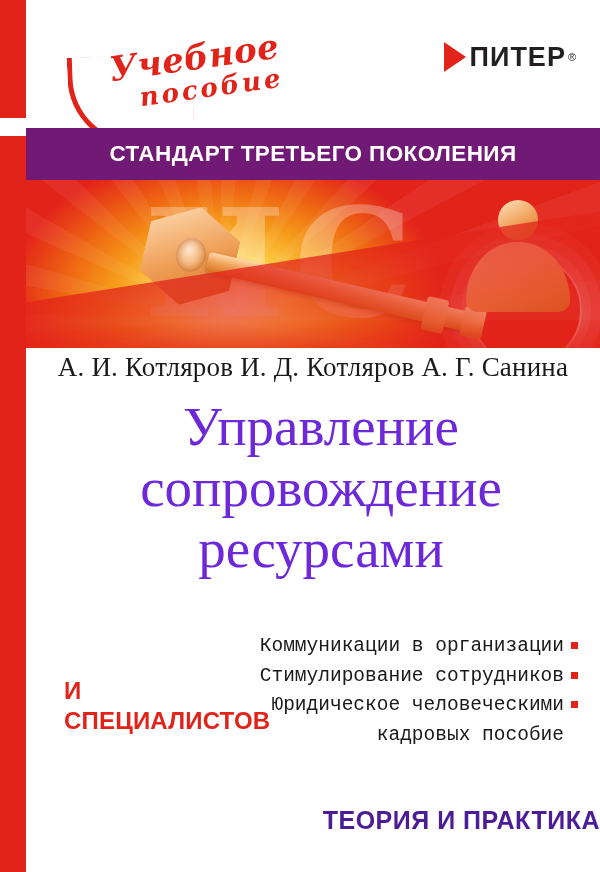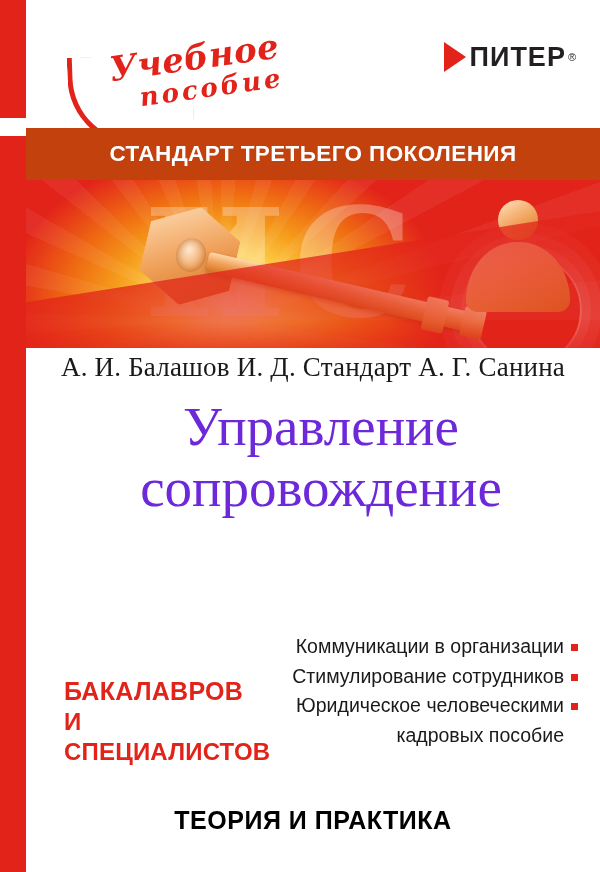--- a/index.html
+++ b/index.html
@@ -119,21 +119,21 @@
     transform: rotate(6deg);
   }
 
   
   .standard-bar {
     position: absolute;
     left: 26px;
     top: 128px;
     right: 0;
     height: 52px;
-    background: #c2410c;
+    background: #701a75;
     color: #ffffff;
     display: flex;
     align-items: center;
     justify-content: center;
   }
   .standard-bar span {
     font-family: "Liberation Sans", sans-serif;
     font-weight: bold;
     font-size: 22.5px;
     letter-spacing: 0.4px;
@@ -287,21 +287,21 @@
     color: #6d28d9;
   }
 
   
   .bullets {
     position: absolute;
     right: 22px;
     top: 632px;
     width: 330px;
     text-align: right;
-    font-family: Liberation Sans, sans-serif;
+    font-family: Liberation Mono, monospace;
     font-size: 19.5px;
     line-height: 1.52;
     color: #1a1a1a;
   }
   .bullets .row {
     white-space: nowrap;
   }
   .bullets .dot {
     display: inline-block;
     width: 7px;
@@ -328,26 +328,26 @@
   .forwhom .l1 { font-size: 22px; letter-spacing: 0.5px; }
   .forwhom .l2 { font-size: 25px; letter-spacing: 0.3px; }
   .forwhom .l3 { font-size: 24px; letter-spacing: 0.2px; }
 
   
   .tagline {
     position: absolute;
     left: 26px;
     right: 0;
     top: 806px;
-    text-align: center;
+    text-align: right;
     font-family: "Liberation Sans", sans-serif;
     font-weight: bold;
     font-size: 25px;
     letter-spacing: 0.5px;
-    color: #000000;
+    color: #4c1d95;
     text-transform: uppercase;
   }
 </style>
 </head>
 <body>
 
 <div class="cover">
 
   <div class="spine"></div>
   <div class="spine-white-gap"></div>
@@ -380,42 +380,42 @@
     <div class="key-head-hole"></div>
     <div class="key-shaft"></div>
     <div class="key-bit1"></div>
     <div class="key-bit2"></div>
     <div class="key-person-head"></div>
     <div class="key-person-body"></div>
     <div class="illu-diagonal"></div>
     <div class="illu-bottom-fade"></div>
   </div>
 
-  <div class="authors">А. И. Балашов   И. Д. Стандарт   А. Г. Санина</div>
+  <div class="authors">А. И. Котляров   И. Д. Котляров   А. Г. Санина</div>
 
   <div class="title">
     <div>Управление</div>
     <div>сопровождение</div>
+    <div>ресурсами</div>
   </div>
 
   <div class="bullets">
     <div class="row">
       <span>Коммуникации в организации</span><span class="dot"></span>
     </div>
     <div class="row">
       <span>Стимулирование сотрудников</span><span class="dot"></span>
     </div>
     <div class="row">
       <span>Юридическое человеческими</span><span class="dot"></span>
     </div>
     <div class="row cont">
       <span>кадровых пособие</span>
     </div>
   </div>
 
   <div class="forwhom">
-    <div class="l2">БАКАЛАВРОВ</div>
     <div class="l3">И СПЕЦИАЛИСТОВ</div>
   </div>
 
   <div class="tagline">ТЕОРИЯ И ПРАКТИКА</div>
 
 </div>
 
 </body></html>

